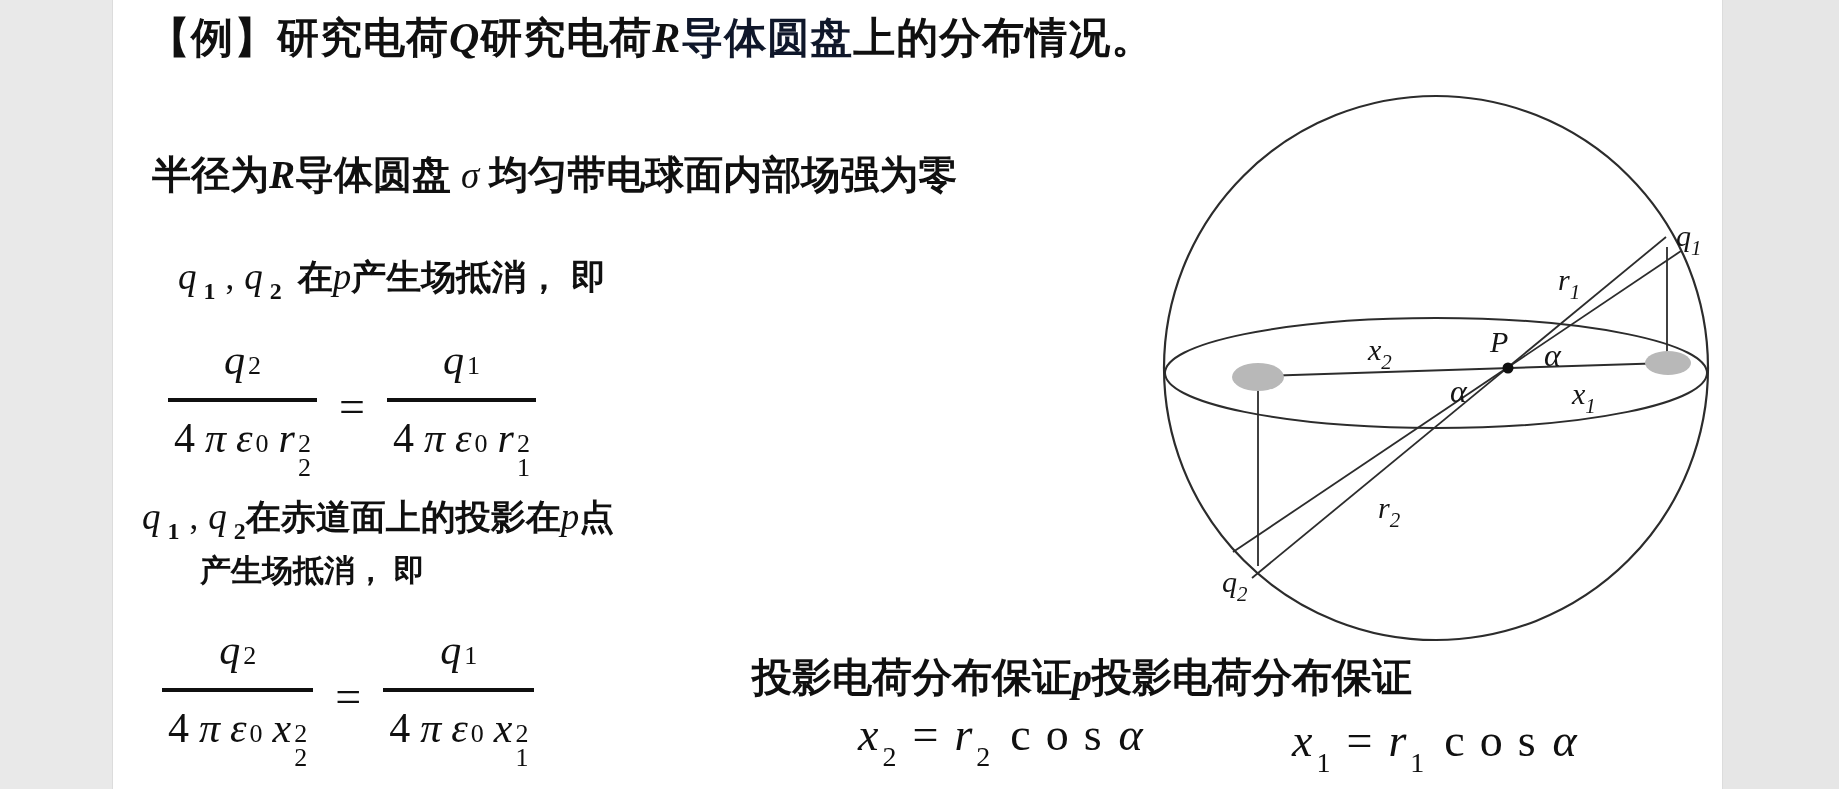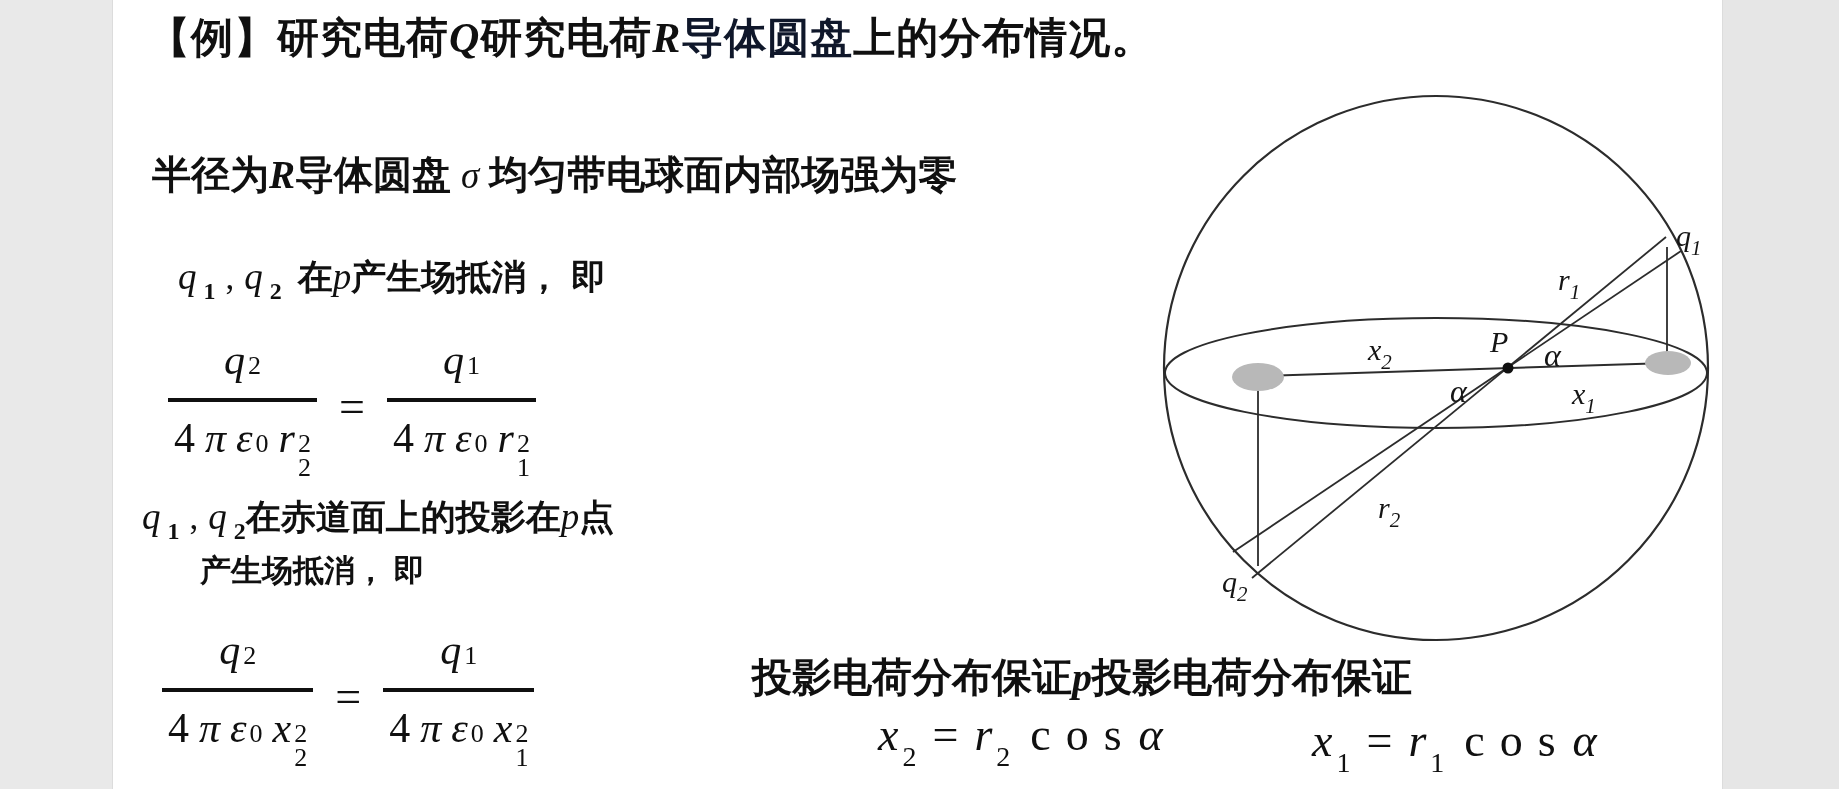--- a/index.html
+++ b/index.html
@@ -35,21 +35,21 @@
         align-self:stretch;}
   .fden{display:inline-flex;align-items:baseline;font-size:42px;line-height:60px;padding:6px 6px 0;}
   .fden .tok{margin-left:10px;}
   .fden .tok:first-child{margin-left:0;}
   .sub0{font-size:26px;vertical-align:-12px;margin-left:3px;}
   .ss{display:inline-flex;flex-direction:column;align-items:flex-start;
       font-size:26px;line-height:24px;vertical-align:-22px;margin-left:3px;font-style:normal;}
   .feq{font-size:46px;padding:0 4px;}
   .note{left:752px;top:650px;font-size:40px;font-weight:700;}
   .note .mi{font-size:40px;font-weight:700;}
-  .coseq{font-size:46px;font-style:normal;margin-left:20px;}
+  .coseq{font-size:46px;font-style:normal;}
   .ce1{left:858px;top:708px;}
   .ce2{left:1292px;top:714px;}
   .coseq .sub{font-size:28px;vertical-align:-16px;margin-left:4px;}
   .coseq .eqs{margin:0 16px;}
   .coseq .cosw{margin-left:20px;letter-spacing:15px;}
   .coseq .ang{margin-left:2px;}
   .diagram{position:absolute;left:1095px;top:58px;width:660px;height:625px;}
   .dl{font-family:"Liberation Serif","DejaVu Serif",serif;font-style:italic;
       font-size:30px;fill:#151515;}
   .dls{font-size:21px;}

